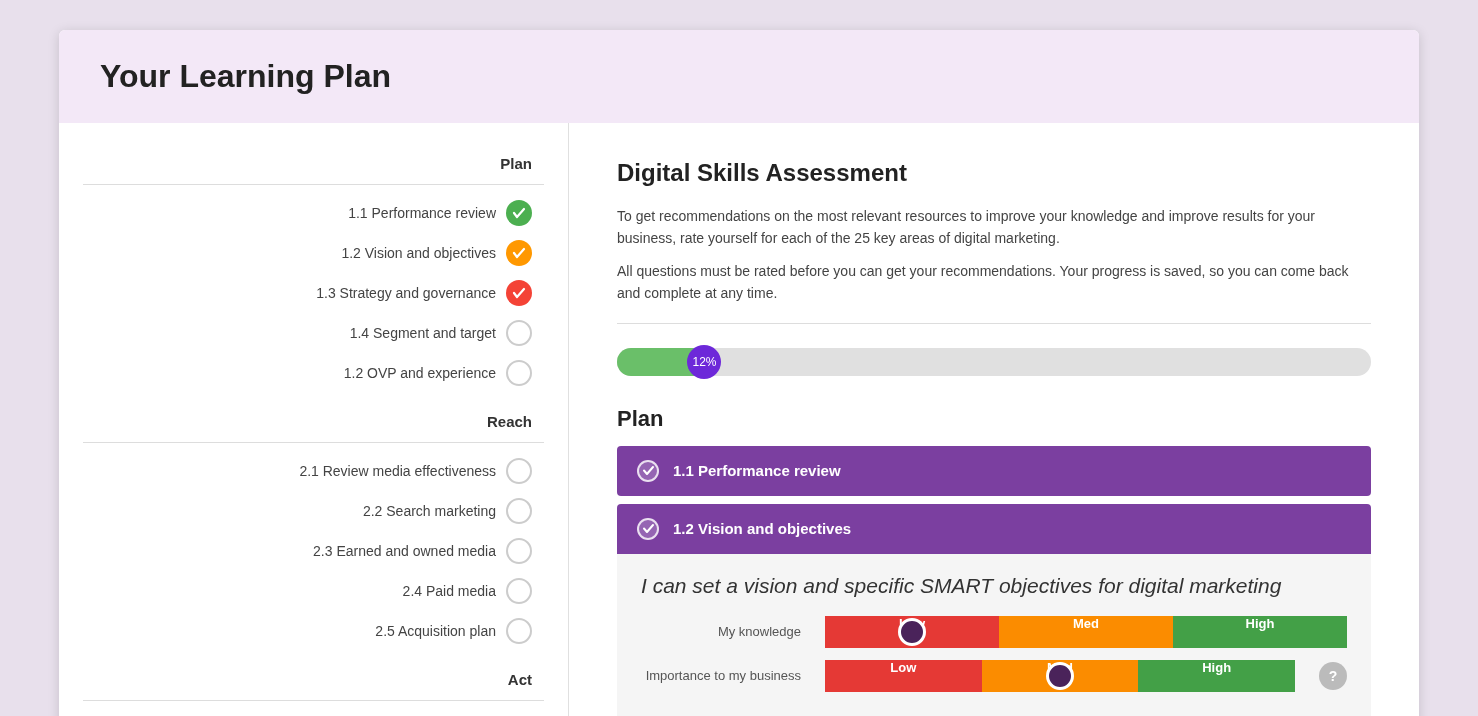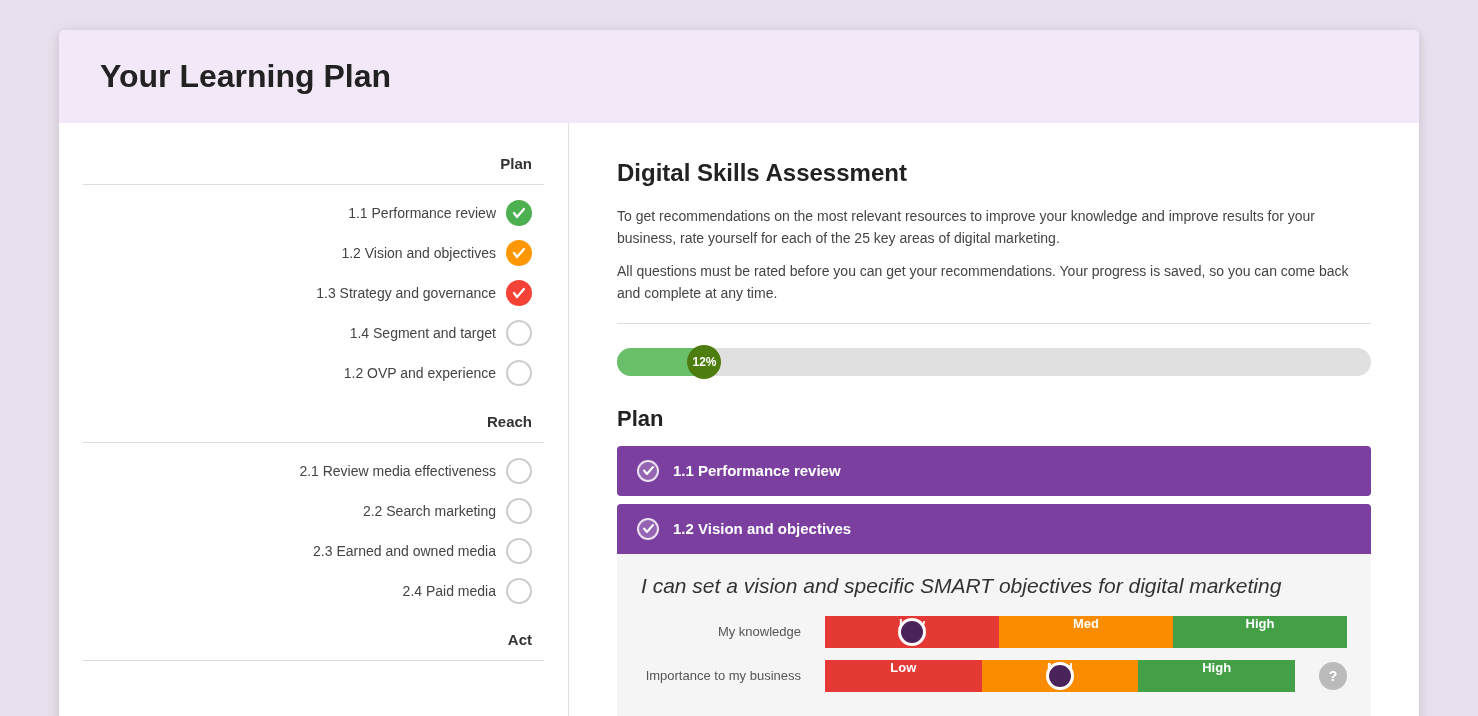--- a/index.html
+++ b/index.html
@@ -112,30 +112,30 @@
       height: 100%;
       border-radius: 20px;
       width: 12%;
       position: relative;
     }
     .progress-label {
       position: absolute;
       right: -14px;
       top: 50%;
       transform: translateY(-50%);
-      background: #4d7c0f;
+      background: #6d28d9;
       color: #fff;
       border-radius: 50%;
       width: 34px;
       height: 34px;
       display: flex;
       align-items: center;
       justify-content: center;
       font-size: 12px;
-      font-weight: 700;
+      font-weight: 400;
     }
     .section-heading {
       font-size: 22px;
       font-weight: 700;
       color: #222;
       margin: 30px 0 14px 0;
     }
     .accordion-item {
       margin-bottom: 8px;
       border-radius: 4px;
@@ -304,20 +304,24 @@
         <span class="status-icon empty"></span>
       </div>
       <div class="sidebar-item">
         <span class="sidebar-item-label">2.3 Earned and owned media</span>
         <span class="status-icon empty"></span>
       </div>
       <div class="sidebar-item">
         <span class="sidebar-item-label">2.4 Paid media</span>
         <span class="status-icon empty"></span>
       </div>
+      <div class="sidebar-item">
+        <span class="sidebar-item-label">2.5 Acquisition plan</span>
+        <span class="status-icon empty"></span>
+      </div>
 
       <div class="sidebar-section-label" style="margin-top:12px;">Act</div>
       <hr class="sidebar-divider">
 
       <div class="sidebar-item">
         
         
       </div>
 
     </div>

